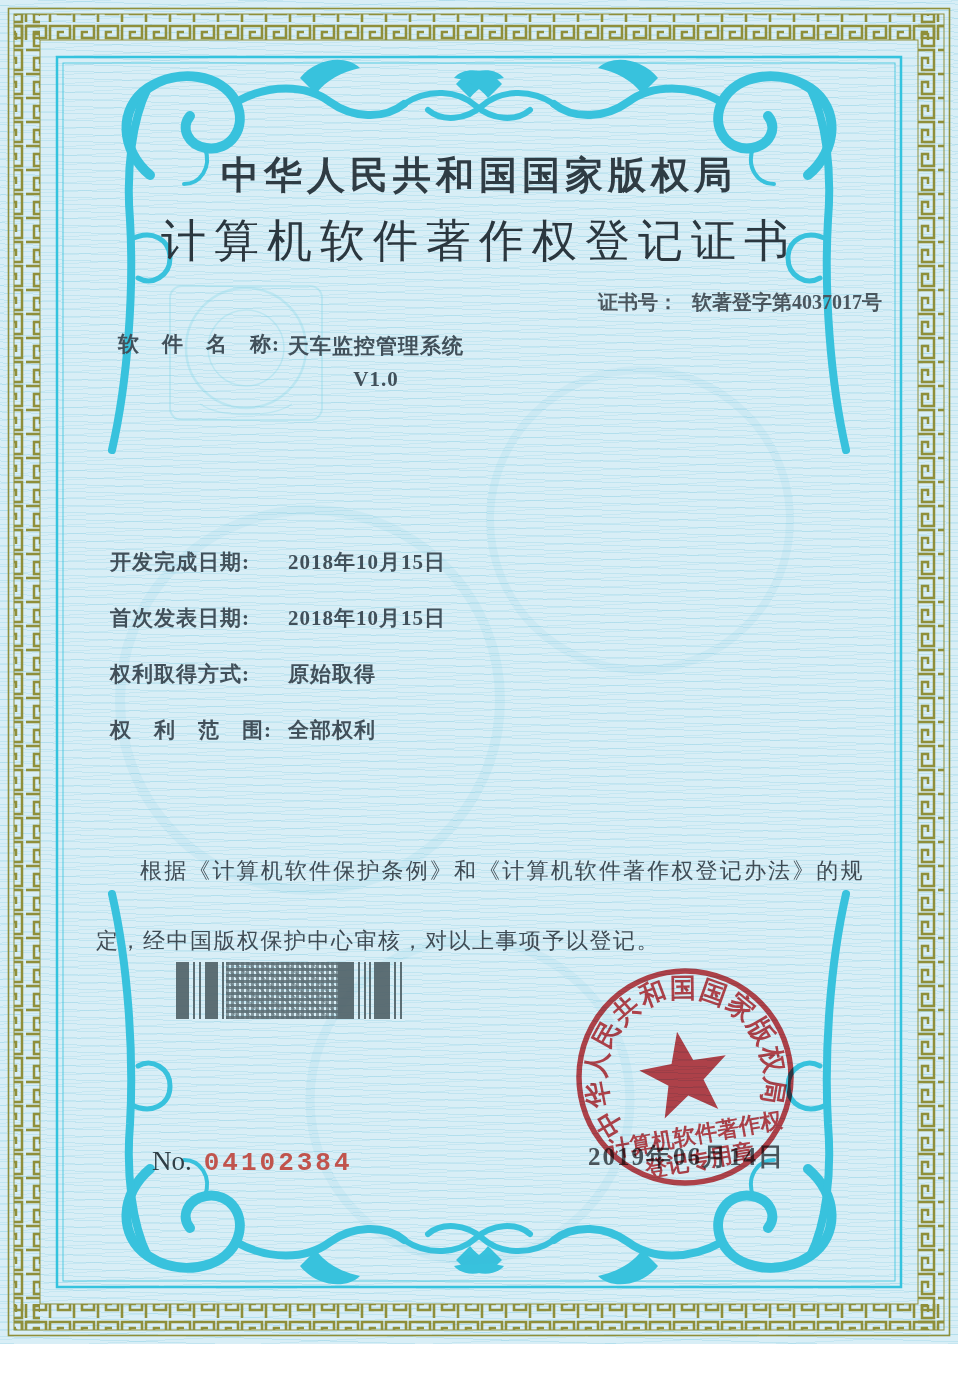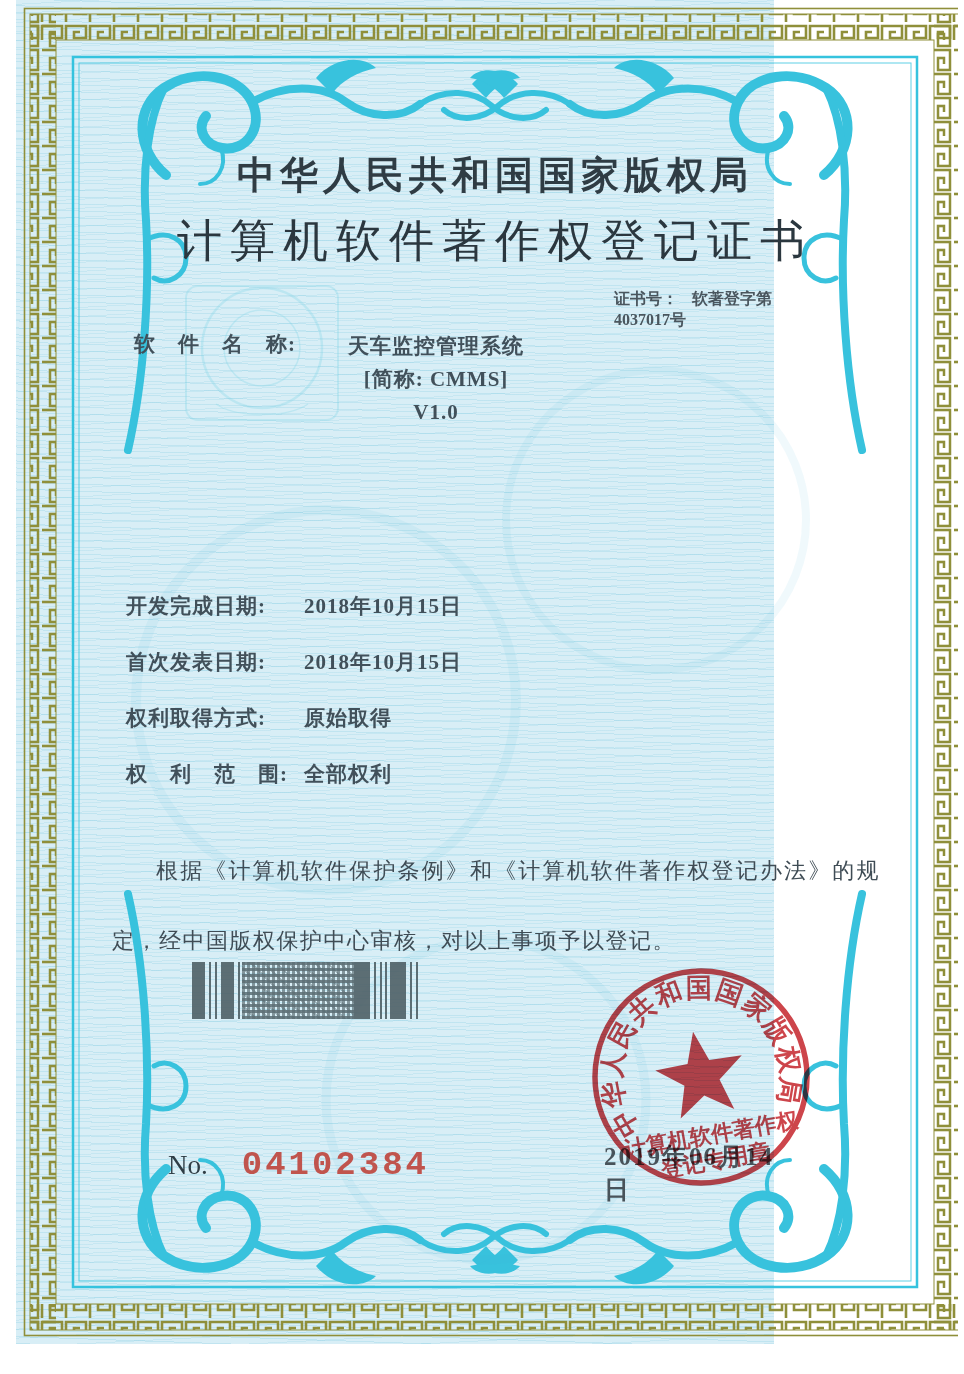--- a/index.html
+++ b/index.html
@@ -1,53 +1,53 @@
 <!DOCTYPE html>
 <html><head>
 <meta charset="utf-8">
 <style>
   html,body{margin:0;padding:0;background:#ffffff;}
   .stage{position:relative;width:964px;height:1374px;background:#ffffff;overflow:hidden;
          font-family:"Liberation Serif",serif;}
-  .paper{position:absolute;left:16px;top:0;width:758px;height:1344px;
+  .paper{position:absolute;left:0;top:0;width:958px;height:1344px;
          background-color:#d8eef6;
          background-image:
            repeating-linear-gradient(2deg, rgba(105,193,219,.22) 0 1px, transparent 1px 7px),
            repeating-linear-gradient(-3deg, rgba(105,193,219,.16) 0 1px, transparent 1px 9px);}
   .deco{position:absolute;left:0;top:0;width:958px;height:1344px;pointer-events:none;}
   .abs{position:absolute;}
   .authority{left:0;top:150px;width:958px;text-align:center;font-size:38px;font-weight:700;
              letter-spacing:5px;color:#2f3c44;}
   .certtitle{left:0;top:211px;width:958px;text-align:center;font-size:45px;font-weight:400;
              letter-spacing:8px;color:#2b373f;}
-  .certno{left:598px;top:289px;font-size:16px;color:#4a565e;font-weight:600;}
+  .certno{left:598px;top:289px;font-size:20px;color:#4a565e;font-weight:600;}
   .certno .lbl{margin-right:14px;}
   .fieldblock{left:110px;top:330px;display:flex;color:#41505a;text-align:center;}
   .ownerblock{left:110px;top:438px;display:flex;color:#41505a;}
   .flabel{display:inline-block;width:178px;font-size:21px;font-weight:600;letter-spacing:1px;flex:0 0 178px;}
   .fval{font-size:21px;font-weight:600;letter-spacing:1px;}
-  .swcol div{line-height:33px;margin-left:44px;}
-  .rowline{left:110px;display:flex;color:#41505a;margin-top:44px;}
+  .swcol div{line-height:33px;}
+  .rowline{left:110px;display:flex;color:#41505a;}
   .statement{left:96px;top:836px;width:768px;font-size:22px;line-height:70px;color:#3f4c55;
              text-align:justify;text-indent:2em;letter-spacing:1.5px;font-weight:500;}
   .barcode{left:176px;top:962px;width:228px;height:57px;display:flex;opacity:.88;}
   .bc-l{width:50px;height:100%;
         background:repeating-linear-gradient(90deg,#4c5d63 0 13px,transparent 13px 17px,#4c5d63 17px 19px,transparent 19px 23px,#4c5d63 23px 25px,transparent 25px 29px);}
   .bc-m{width:112px;height:100%;
         background:
           repeating-linear-gradient(0deg, rgba(76,93,99,.85) 0 3px, transparent 3px 6px),
           repeating-linear-gradient(90deg, rgba(76,93,99,.7) 0 3px, transparent 3px 5px),
           repeating-linear-gradient(45deg, rgba(76,93,99,.45) 0 2px, transparent 2px 9px);}
   .bc-r{width:66px;height:100%;
         background:repeating-linear-gradient(90deg,#4c5d63 0 16px,transparent 16px 20px,#4c5d63 20px 22px,transparent 22px 26px,#4c5d63 26px 28px,transparent 28px 31px,#4c5d63 31px 33px,transparent 33px 36px);}
   .sealdate{left:588px;top:1140px;font-size:25px;font-weight:700;color:#48535a;letter-spacing:2px;}
   .seal{left:564px;top:956px;width:242px;height:242px;transform:rotate(-10deg);
         mix-blend-mode:multiply;opacity:.92;}
   .serial{left:152px;top:1146px;font-size:27px;color:#2f3e46;display:flex;align-items:baseline;gap:12px;}
-  .serial .num{margin-left:22px;font-family:"Liberation Mono",monospace;font-size:34px;
+  .serial .num{font-family:"Liberation Mono",monospace;font-size:26px;
                color:#c0544d;letter-spacing:3px;font-weight:600;}
   .footerstrip{left:0;top:1344px;width:964px;height:30px;background:#ffffff;}
   .rightstrip{left:958px;top:0;width:6px;height:1374px;background:#ffffff;}
 </style>
 </head>
 <body>
 
 <div class="stage">
   <div class="paper">
 
@@ -105,21 +105,20 @@
     <div class="abs authority">中华人民共和国国家版权局</div>
     <div class="abs certtitle">计算机软件著作权登记证书</div>
     <div class="abs certno">
       <span class="lbl">证书号：</span><span>软著登字第4037017号</span>
     </div>
 
     <div class="abs fieldblock">
       <span class="flabel">软　件　名　称:</span>
       <span class="fval swcol">
         <div>天车监控管理系统</div>
-        <div>[简称: CMMS]</div>
         <div>V1.0</div>
       </span>
     </div>
 
 
     <div class="abs rowline" style="top:548px">
       <span class="flabel">开发完成日期:</span>
       <span class="fval">2018年10月15日</span>
     </div>
     <div class="abs rowline" style="top:604px">

